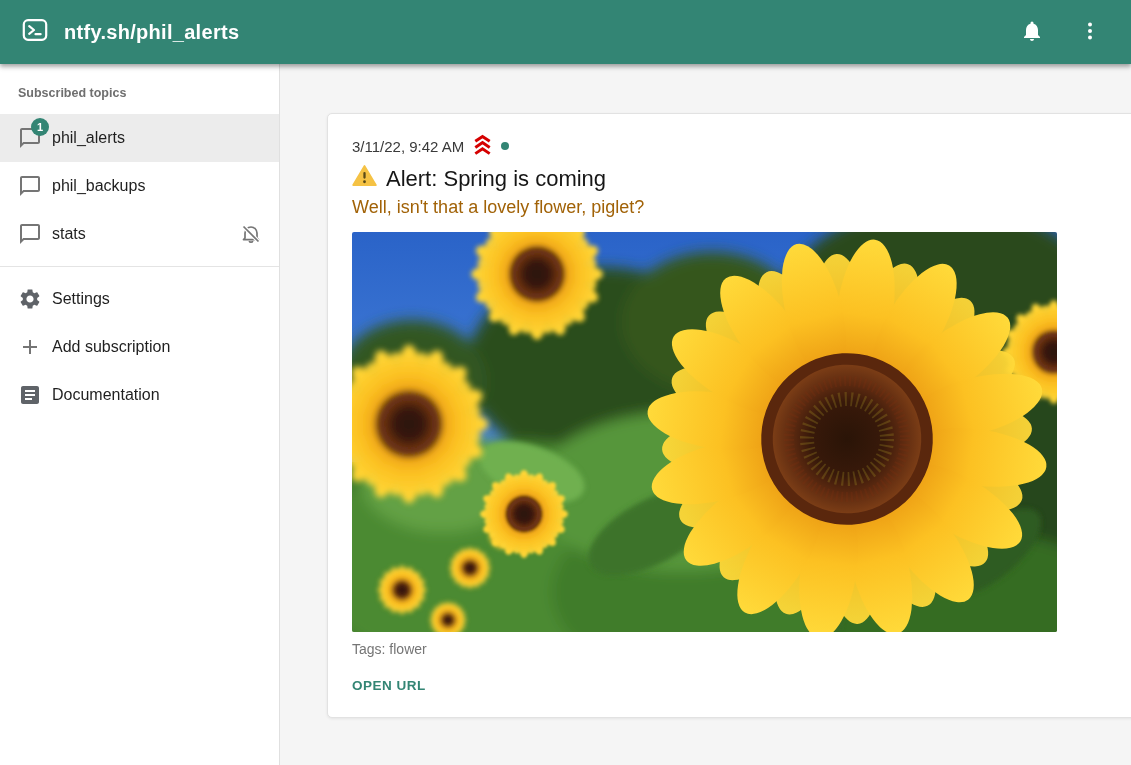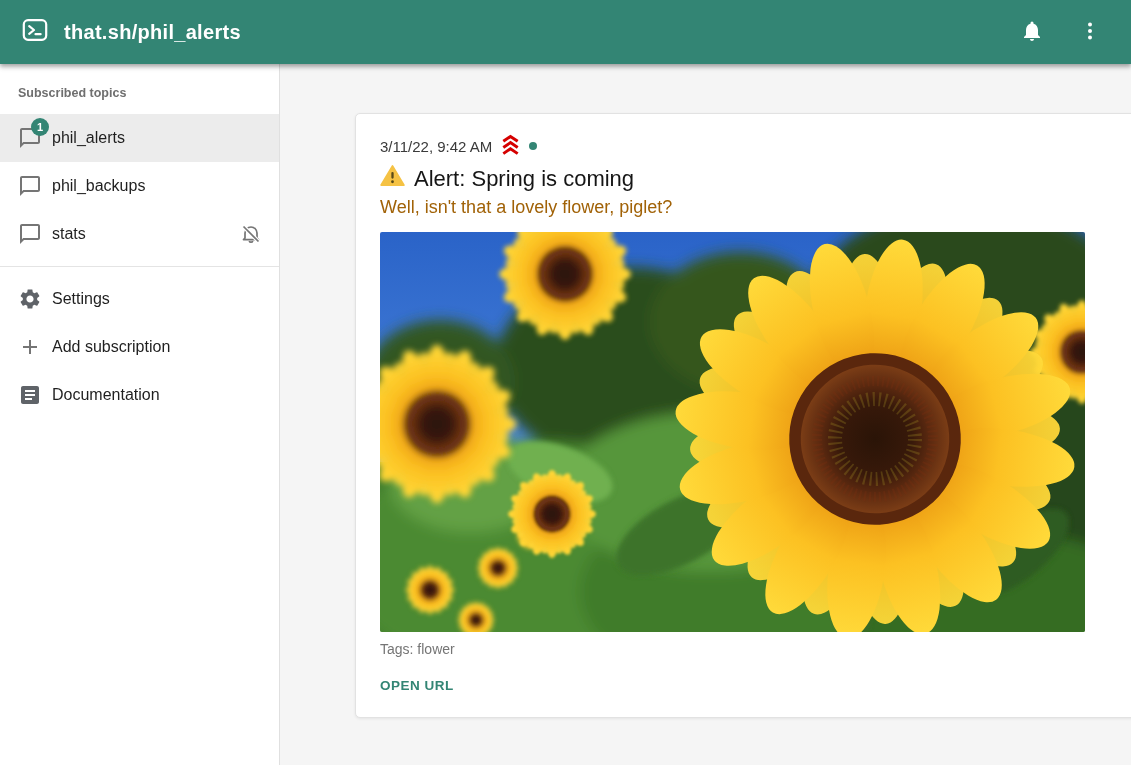--- a/index.html
+++ b/index.html
@@ -18,21 +18,21 @@
     position:relative; z-index:5;
   }
   .appbar-title { font-size:20px; font-weight:bold; letter-spacing:.3px; margin:0; }
   .appbar-spacer { flex:1; }
   .icon-btn {
     width:42px; height:42px; border:none; background:transparent; color:#fff;
     display:flex; align-items:center; justify-content:center; border-radius:50%; cursor:pointer; padding:0;
   }
 
   
-  .content { flex:1; display:flex; min-height:0;gap:28px; }
+  .content { flex:1; display:flex; min-height:0; }
 
   
   .sidebar {
     flex:0 0 280px; width:280px; background:#fff; border-right:1px solid #e0e0e0;
     padding-top:22px; overflow:hidden;
   }
   .section-label { padding:0 18px; font-size:12.5px; font-weight:bold; color:#6f6f6f; margin-bottom:14px; }
   .nav-item {
     height:48px; display:flex; align-items:center; gap:10px;
     padding:0 16px 0 18px; font-size:16px; color:#1f1f1f; cursor:pointer; user-select:none;
@@ -80,21 +80,21 @@
 <div class="app">
 
   <header class="appbar">
     <span>
       <svg width="26" height="26" viewBox="0 0 26 26">
         <rect x="1.8" y="3.2" width="22.4" height="19.6" rx="4.2" fill="none" stroke="#fff" stroke-width="2.2"></rect>
         <path d="M7.2 9.2 L12 13 L7.2 16.8" fill="none" stroke="#fff" stroke-width="2.2" stroke-linecap="round" stroke-linejoin="round"></path>
         <path d="M13.5 17.2 H18.6" fill="none" stroke="#fff" stroke-width="2.2" stroke-linecap="round"></path>
       </svg>
     </span>
-    <h1 class="appbar-title">that.sh/phil_alerts</h1>
+    <h1 class="appbar-title">ntfy.sh/phil_alerts</h1>
     <div class="appbar-spacer"></div>
     <button class="icon-btn">
       <span>
         <svg width="24" height="24" viewBox="0 0 24 24" fill="#fff">
           <path d="M12 22c1.1 0 2-.9 2-2h-4c0 1.1.9 2 2 2zm6-6v-5c0-3.07-1.63-5.64-4.5-6.32V4a1.5 1.5 0 0 0-3 0v.68C7.64 5.36 6 7.92 6 11v5l-2 2v1h16v-1l-2-2z"></path>
         </svg>
       </span>
     </button>
     <button class="icon-btn">
       <span>

